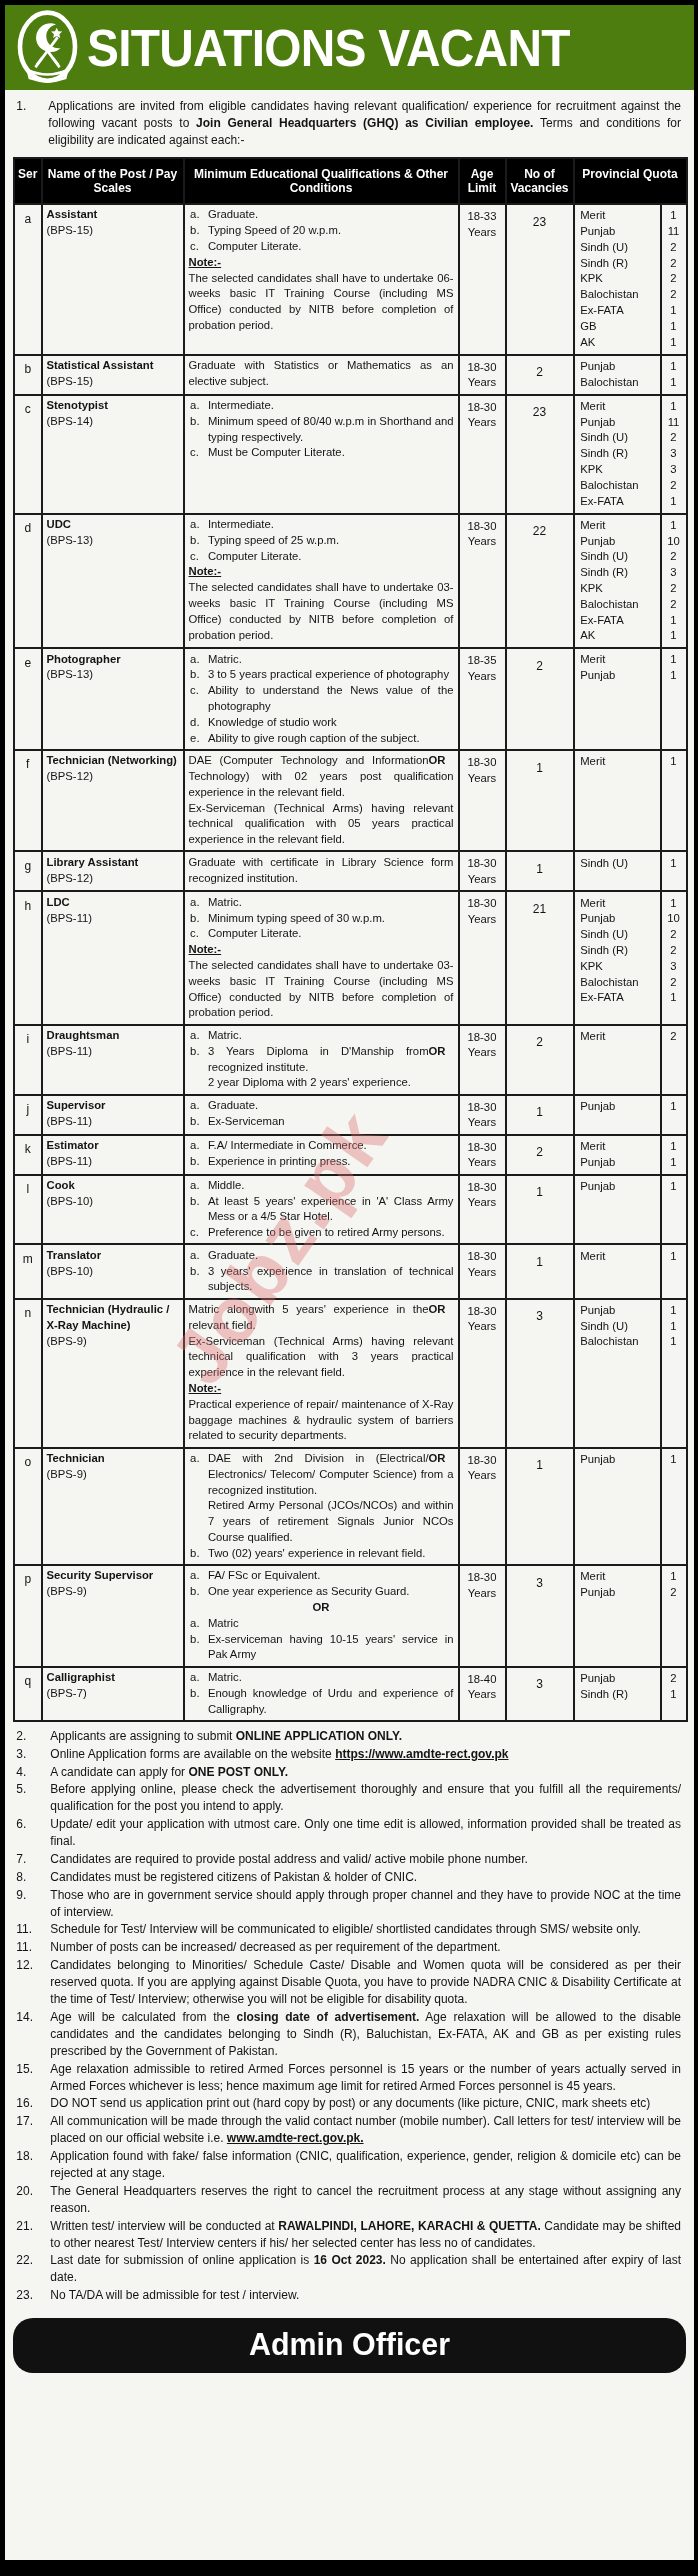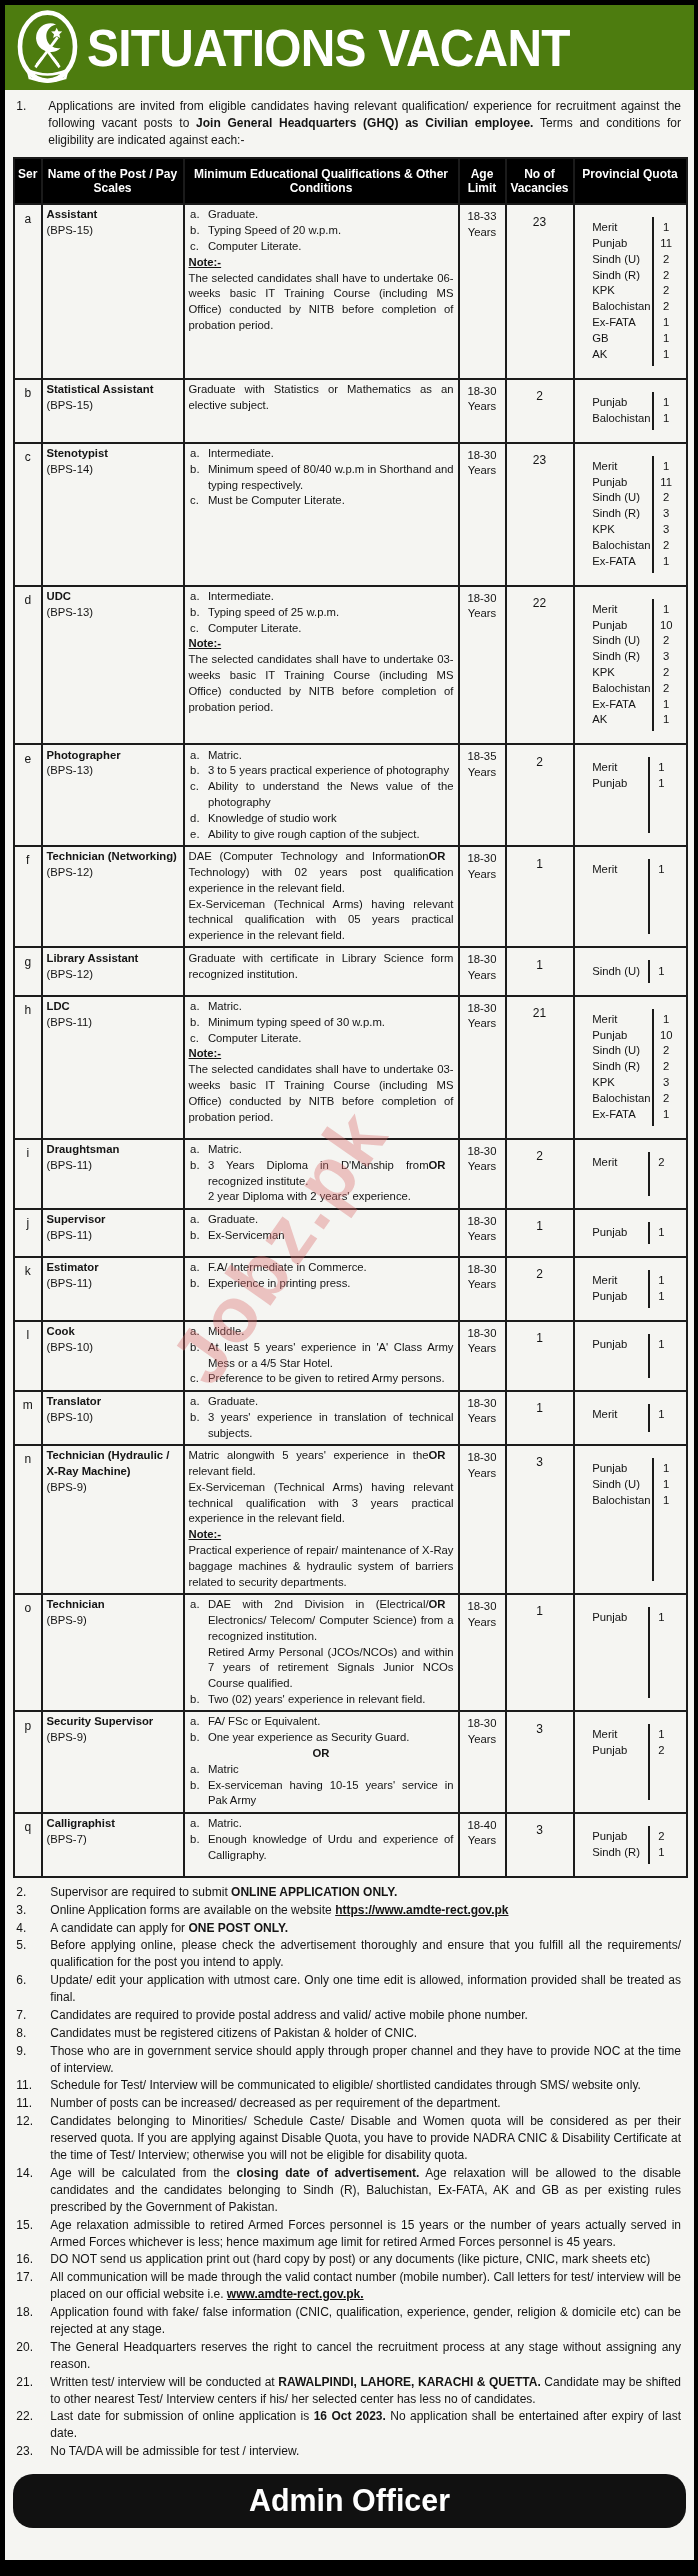--- a/index.html
+++ b/index.html
@@ -28,21 +28,21 @@
   .q-item{position:relative;padding-left:19.4px;text-align:justify;}
   .q-item .lbl{position:absolute;left:1.6px;top:0;}
   .q-cont{padding-left:19.4px;text-align:justify;}
   .q-plain{text-align:justify;}
   .q-head{font-weight:bold;text-decoration:underline;}
   .q-para{text-align:justify;}
   .q-or{text-align:center;font-weight:bold;}
   .or-inline{float:right;font-weight:bold;padding-right:8px;}
   td.age{text-align:center;padding-top:4px;}
   td.vac{text-align:center;font-size:12px;padding-top:9.7px;}
-  td.quota{padding:12px;height:0.8px;}
+  td.quota{padding:0;height:0.8px;}
   .quota-wrap{display:flex;height:100%;min-height:100%;align-items:stretch;}
   .q-names{flex:1;padding:3.2px 1.6px 3.2px 5.7px;}
   .q-nums{width:24px;flex:none;border-left:2px solid #1b1b1b;text-align:center;padding:3.2px 0;}
 
   
   .notes{list-style:none;margin:3.2px 0 0 0;padding:1.6px 13px 8px 6.5px;font-size:12px;line-height:17px;}
   .notes li{display:flex;margin-bottom:0.8px;}
   .n-num{flex:none;width:34px;padding-left:4.8px;}
   .n-body{flex:1;text-align:justify;}
   .n-body .u{text-decoration:underline;}
@@ -577,21 +577,21 @@
               </div>
             </div>
           </td>
         </tr>
       </tbody>
   </table>
 
   <ol class="notes" id="notes">
       <li>
         <span class="n-num">2.</span>
-        <div class="n-body"><span>Supervisor are required to submit </span><span style="font-weight: bold;">ONLINE APPLICATION ONLY.</span></div>
+        <div class="n-body"><span>Applicants are assigning to submit </span><span style="font-weight: bold;">ONLINE APPLICATION ONLY.</span></div>
       </li>
       <li>
         <span class="n-num">3.</span>
         <div class="n-body"><span>Online Application forms are available on the website </span><span class="u" style="font-weight: bold;">https://www.amdte-rect.gov.pk</span></div>
       </li>
       <li>
         <span class="n-num">4.</span>
         <div class="n-body"><span>A candidate can apply for </span><span style="font-weight: bold;">ONE POST ONLY.</span></div>
       </li>
       <li>

